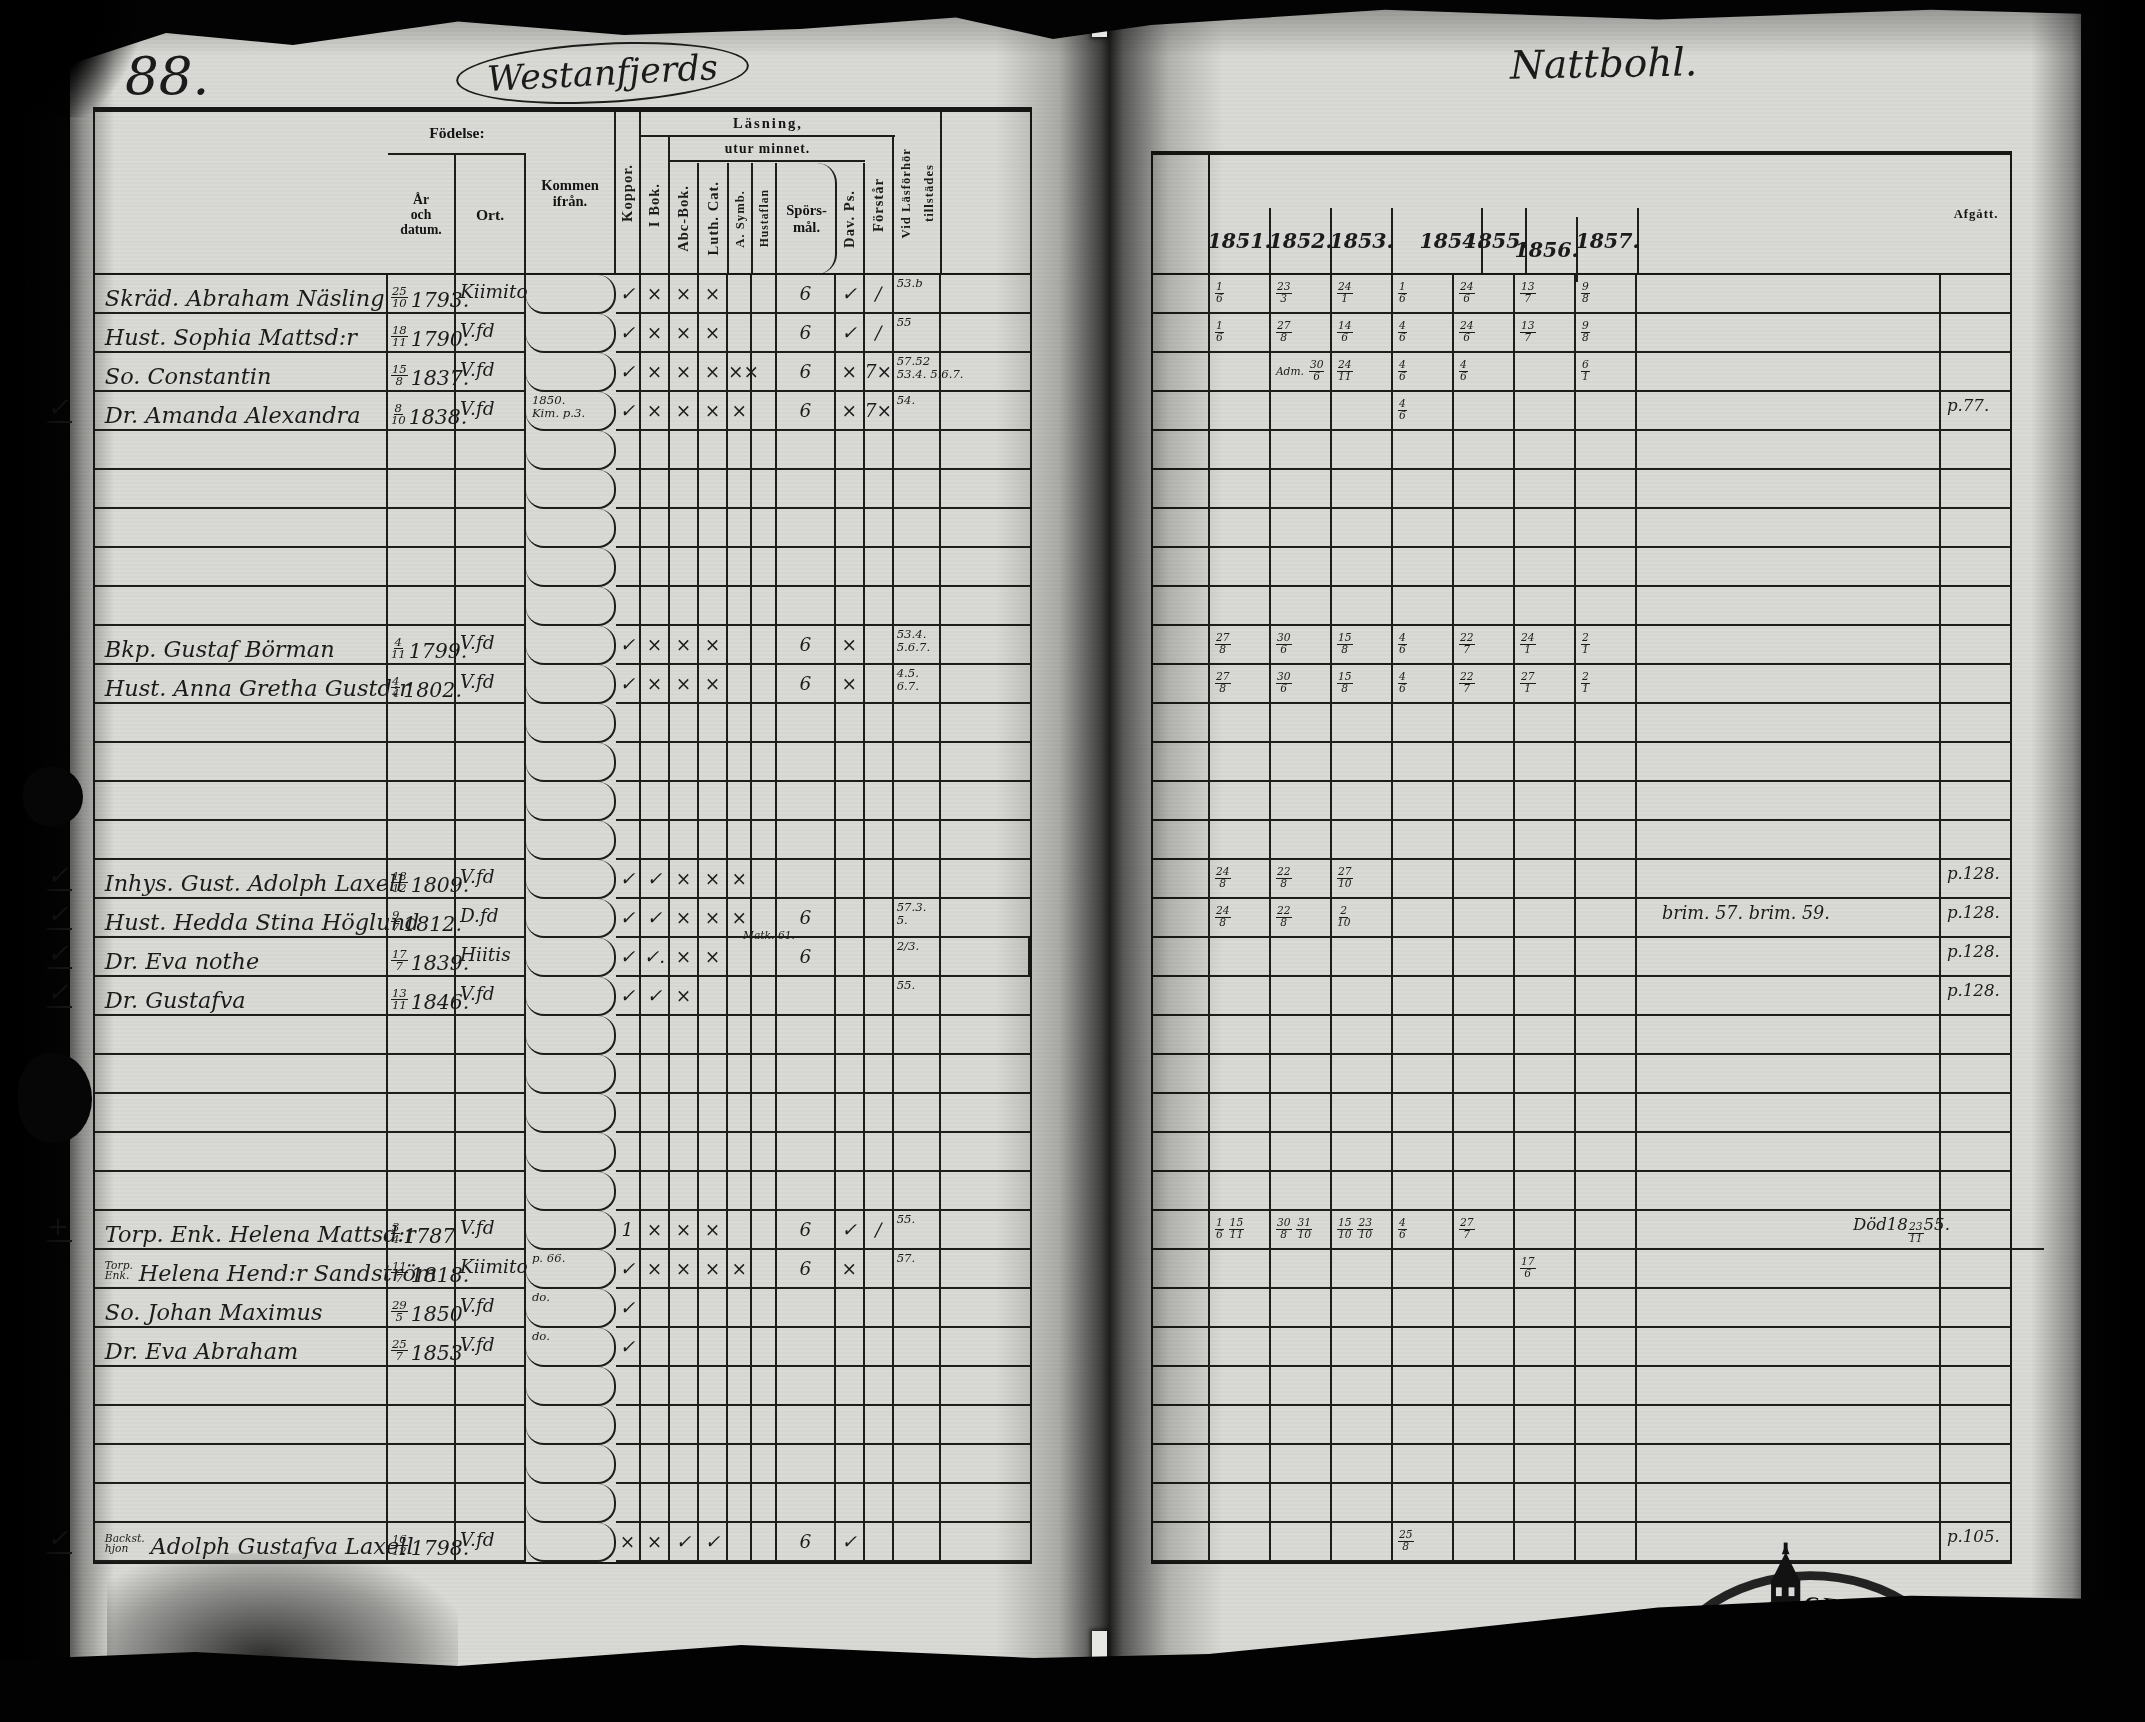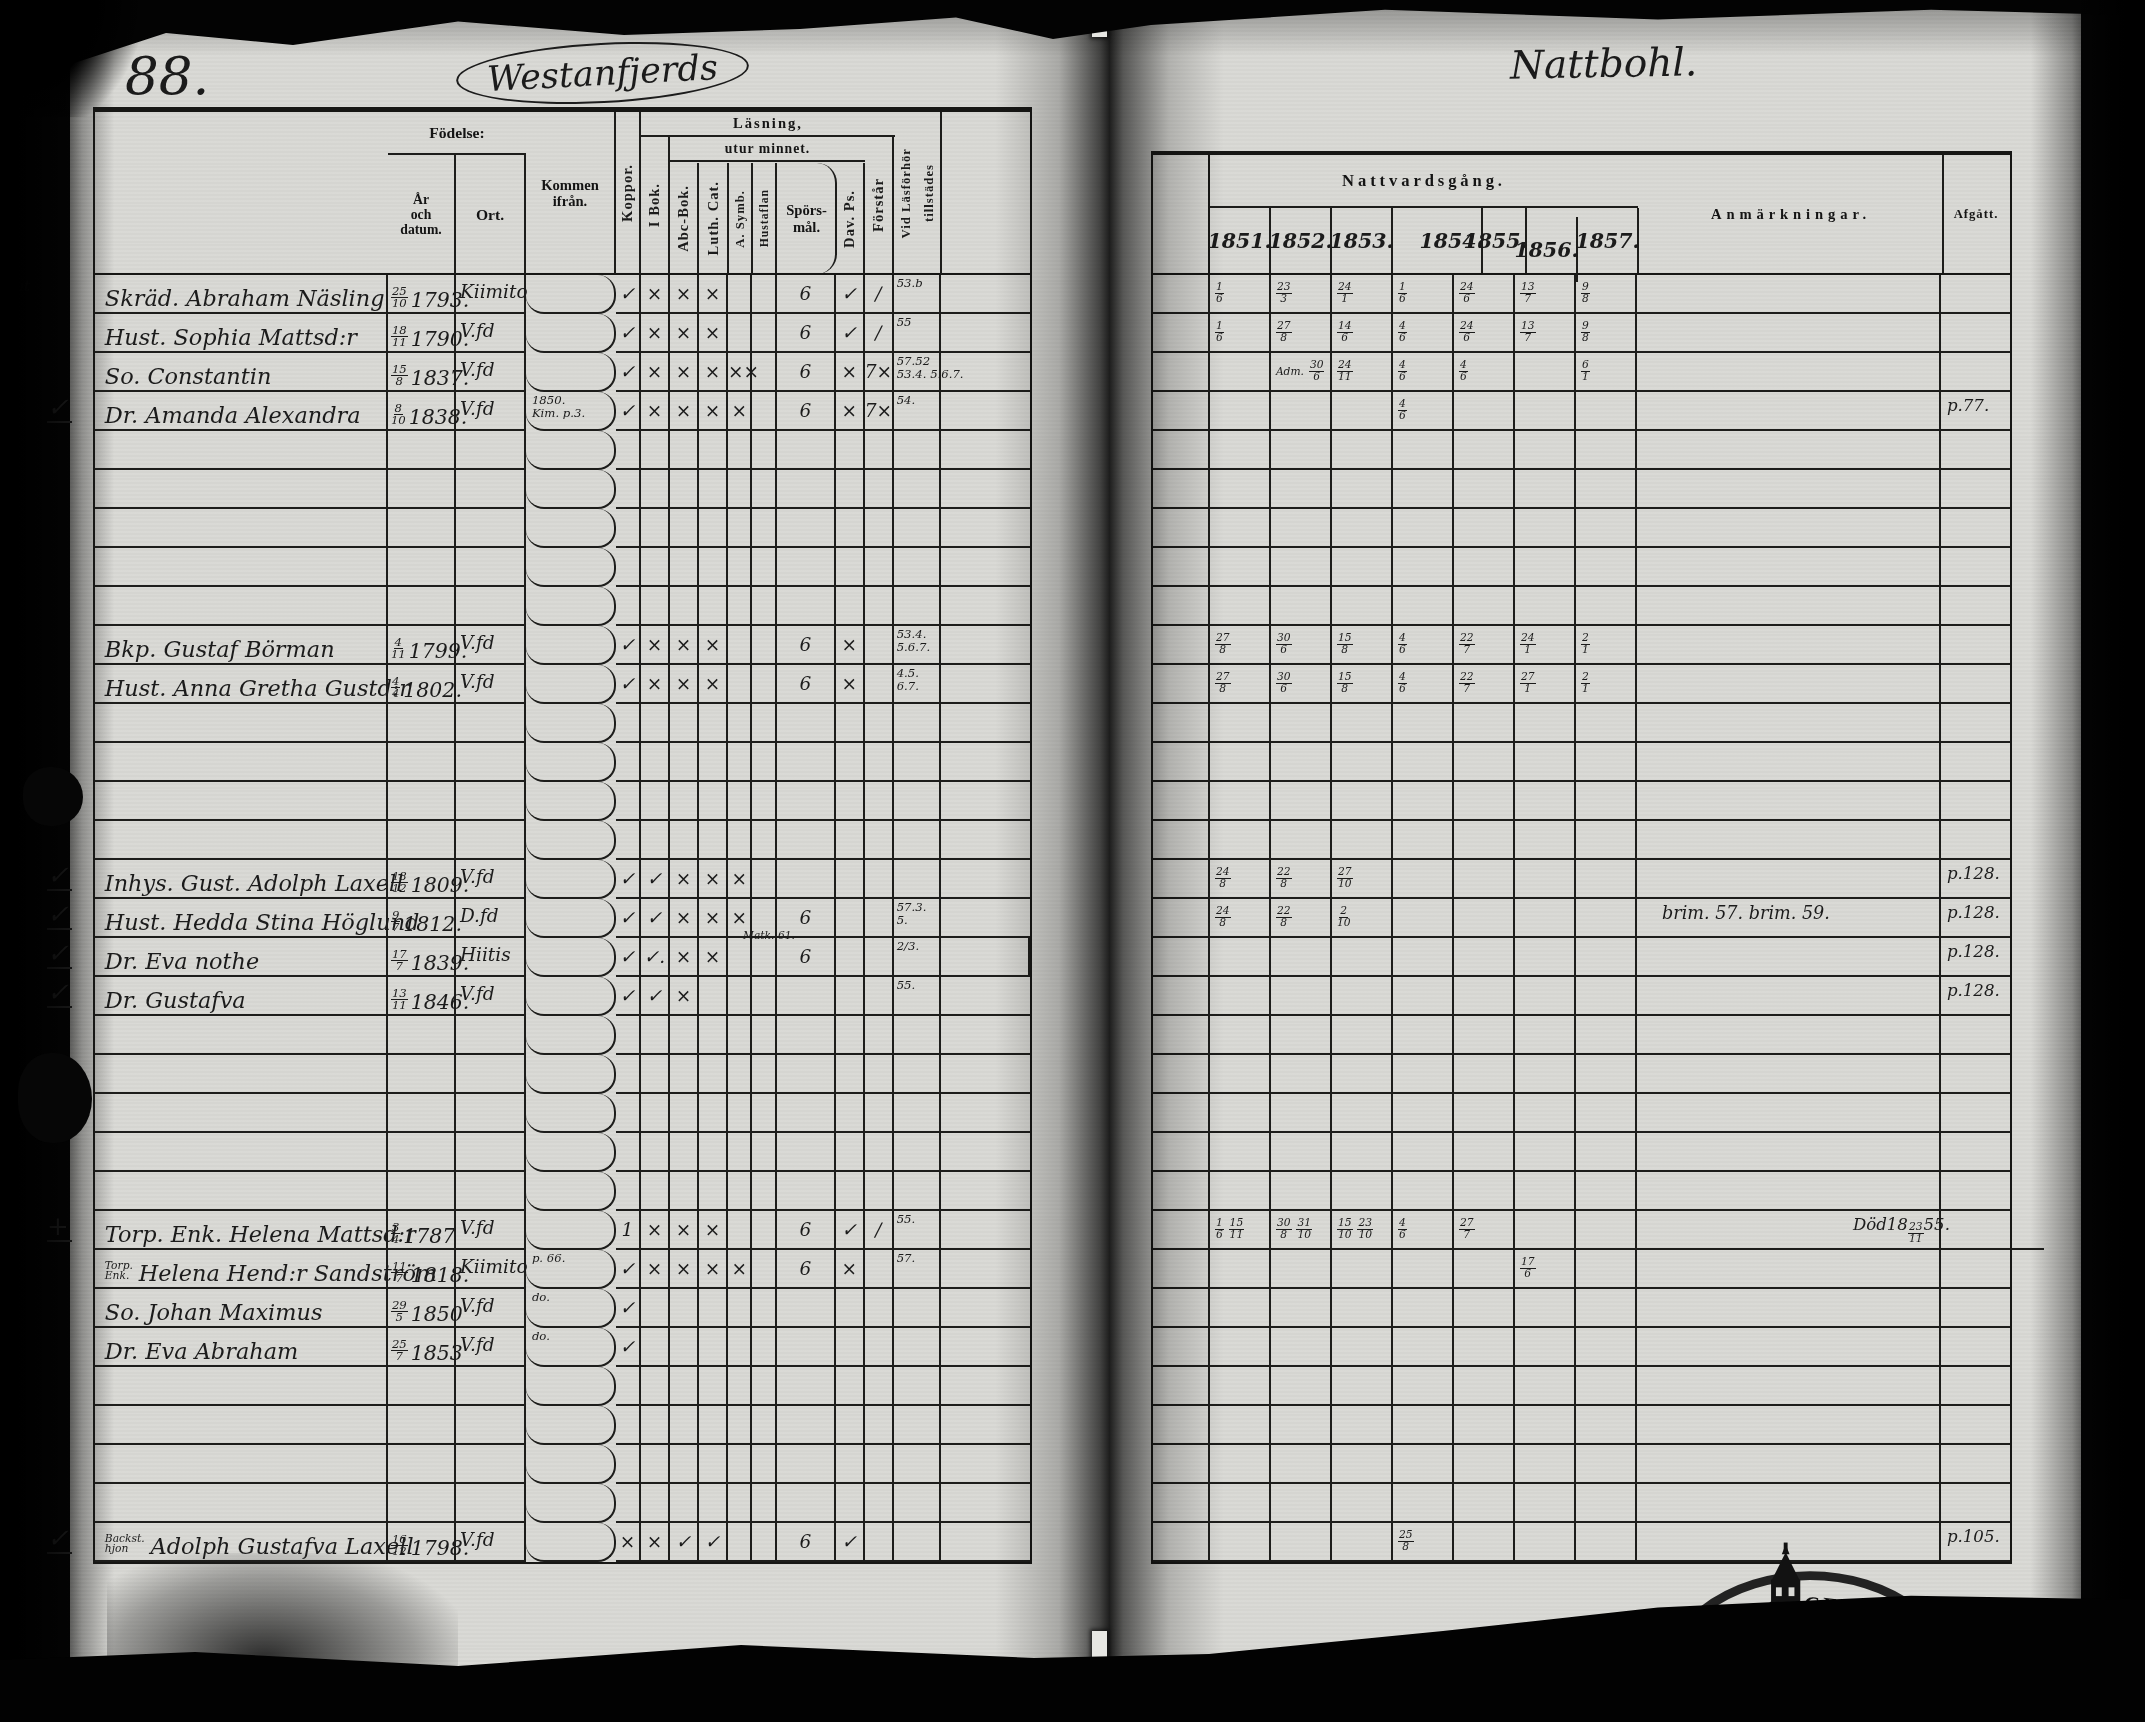--- a/index.html
+++ b/index.html
@@ -133,29 +133,27 @@
         <span class="vt">Förstår</span>
       </div>
     <div class="hc bR" style="left:800px;top:0;width:47px;height:162px;gap:1px;">
       <span class="vt" style="font-size:12.7px;">Vid Läsförhör</span>
       <span class="vt" style="font-size:12.7px;">tillstädes</span>
     </div>
   </div>
 
   <div id="rheader" class="hdrbox">
     <div class="hc" style="left:0;top:0;width:57px;height:118px;border-right:2.9px solid #171715;box-sizing:border-box;"></div>
-    <div class="hc pt bB" id="h-natt" style="left:57px;top:0;width:428px;height:53px;">Nattvardsgång.</div>
     <div class="hc bR yearcell" style="left:57px;top:53px;width:61px;height:65px;">1851.</div>
     <div class="hc bR yearcell" style="left:118px;top:53px;width:61px;height:65px;">1852.</div>
     <div class="hc bR yearcell" style="left:179px;top:53px;width:61px;height:65px;">1853.</div>
     <div class="hc bR yearcell" style="left:241px;top:53px;width:61px;height:65px;margin-left:28px;">1854.</div>
     <div class="hc bR yearcell" style="left:302px;top:53px;width:61px;height:65px;margin-left:11px;">1855.</div>
     <div class="hc bR yearcell" style="left:364px;top:53px;width:61px;height:65px;margin-top:9px;">1856.</div>
     <div class="hc bR yearcell" style="left:425px;top:53px;width:61px;height:65px;">1857.</div>
-    <div class="hc pt bR" id="h-anm" style="left:487px;top:0;width:304px;height:118px;">Anmärkningar.</div>
     <div class="hc pt" id="h-afg" style="left:791px;top:0;width:64px;height:118px;">Afgått.</div>
   </div>
 
   <div id="lbody" class="body">
       <div class="lrow">
         <div class="cell c-name hw">
           <span>Skräd. Abraham Näsling</span>
         </div>
         <div class="cell c-date hw">
           <span class="fr">

